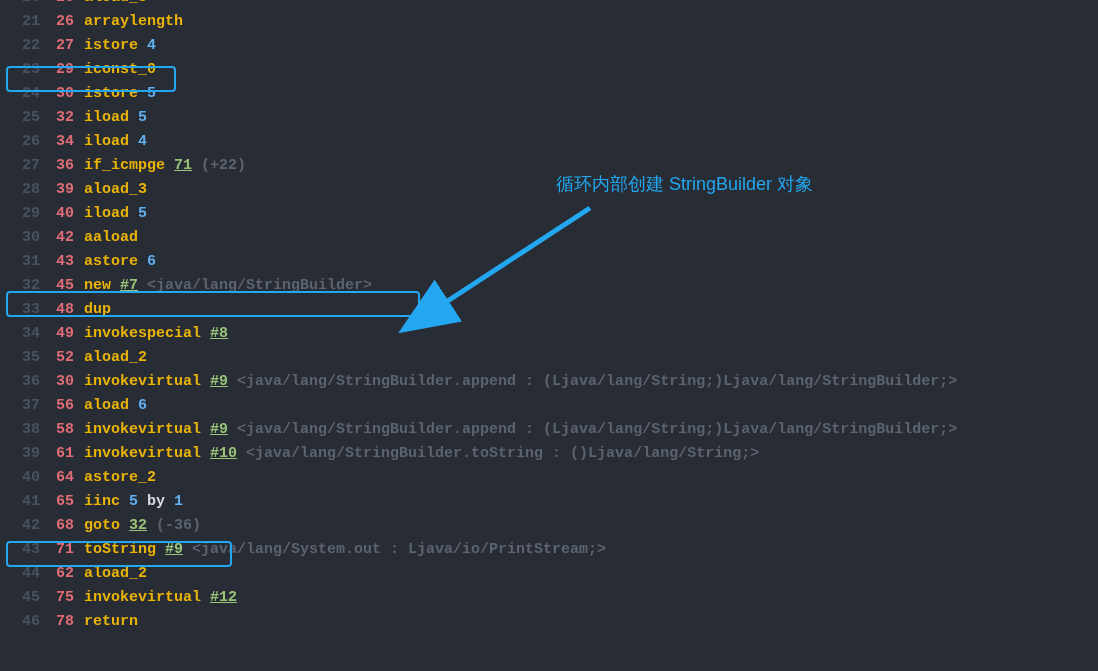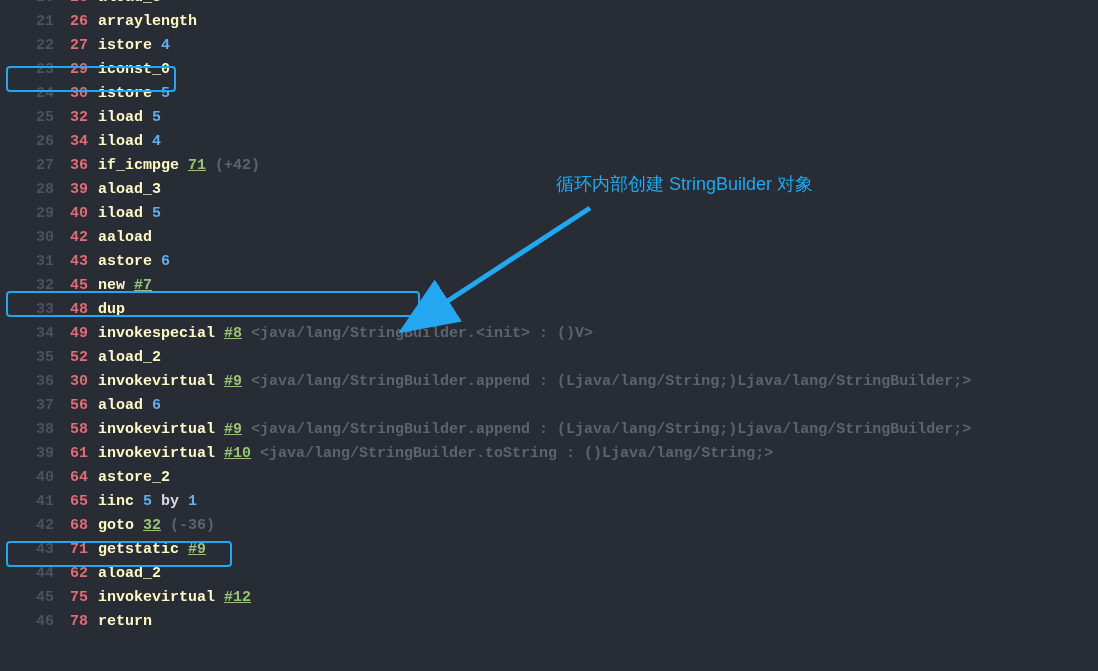--- a/index.html
+++ b/index.html
@@ -15,37 +15,37 @@
     position: relative;
     line-height: 1.6;
   }
   .code-area {
     padding-top: 0;
   }
   .line {
     display: flex;
     align-items: baseline;
     white-space: pre;
-    padding-left: 18px;
+    padding-left: 4px;
     position: relative;
   }
   .lineno {
     width: 36px;
     text-align: right;
     color: #495162;
     user-select: none;
   }
   .offset {
     width: 28px;
     text-align: right;
     margin-left: 6px;
     color: #e06c75;
   }
   .gap { width: 10px; }
-  .instr { color: #fef9c3; }
+  .instr { color: #eab308; }
   .num-blue { color: #61afef; }
   .ref-green { color: #98c379; text-decoration: underline; }
   .delta { color: #5c6370; }
   .comment { color: #5c6370; }
   .kw-by { color: #d7dae0; }
 
   .hl-box {
     position: absolute;
     border: 2px solid #22a7f0;
     border-radius: 4px;
@@ -69,37 +69,37 @@
 <body>
 
 <div class="code-area" id="code-area" style="margin-top: -14px;">
     <div class="line"><span class="lineno">20</span><span class="offset">25</span><span class="gap"> </span><span class="instr">aload_3</span></div>
     <div class="line"><span class="lineno">21</span><span class="offset">26</span><span class="gap"> </span><span class="instr">arraylength</span></div>
     <div class="line"><span class="lineno">22</span><span class="offset">27</span><span class="gap"> </span><span class="instr">istore </span><span class="num-blue">4</span></div>
     <div class="line"><span class="lineno">23</span><span class="offset">29</span><span class="gap"> </span><span class="instr">iconst_0</span></div>
     <div class="line"><span class="lineno">24</span><span class="offset">30</span><span class="gap"> </span><span class="instr">istore </span><span class="num-blue">5</span></div>
     <div class="line"><span class="lineno">25</span><span class="offset">32</span><span class="gap"> </span><span class="instr">iload </span><span class="num-blue">5</span></div>
     <div class="line"><span class="lineno">26</span><span class="offset">34</span><span class="gap"> </span><span class="instr">iload </span><span class="num-blue">4</span></div>
-    <div class="line"><span class="lineno">27</span><span class="offset">36</span><span class="gap"> </span><span class="instr">if_icmpge </span><span class="ref-green">71</span><span class="instr"> </span><span class="delta">(+42)</span></div>
+    <div class="line"><span class="lineno">27</span><span class="offset">36</span><span class="gap"> </span><span class="instr">if_icmpge </span><span class="ref-green">71</span><span class="instr"> </span><span class="delta">(+22)</span></div>
     <div class="line"><span class="lineno">28</span><span class="offset">39</span><span class="gap"> </span><span class="instr">aload_3</span></div>
     <div class="line"><span class="lineno">29</span><span class="offset">40</span><span class="gap"> </span><span class="instr">iload </span><span class="num-blue">5</span></div>
     <div class="line"><span class="lineno">30</span><span class="offset">42</span><span class="gap"> </span><span class="instr">aaload</span></div>
     <div class="line"><span class="lineno">31</span><span class="offset">43</span><span class="gap"> </span><span class="instr">astore </span><span class="num-blue">6</span></div>
-    <div class="line"><span class="lineno">32</span><span class="offset">45</span><span class="gap"> </span><span class="instr">new </span><span class="ref-green">#7</span><span class="instr"> </span></div>
+    <div class="line"><span class="lineno">32</span><span class="offset">45</span><span class="gap"> </span><span class="instr">new </span><span class="ref-green">#7</span><span class="instr"> </span><span class="comment">&lt;java/lang/StringBuilder&gt;</span></div>
     <div class="line"><span class="lineno">33</span><span class="offset">48</span><span class="gap"> </span><span class="instr">dup</span></div>
-    <div class="line"><span class="lineno">34</span><span class="offset">49</span><span class="gap"> </span><span class="instr">invokespecial </span><span class="ref-green">#8</span><span class="instr"> </span><span class="comment">&lt;java/lang/StringBuilder.&lt;init&gt; : ()V&gt;</span></div>
+    <div class="line"><span class="lineno">34</span><span class="offset">49</span><span class="gap"> </span><span class="instr">invokespecial </span><span class="ref-green">#8</span><span class="instr"> </span></div>
     <div class="line"><span class="lineno">35</span><span class="offset">52</span><span class="gap"> </span><span class="instr">aload_2</span></div>
     <div class="line"><span class="lineno">36</span><span class="offset">30</span><span class="gap"> </span><span class="instr">invokevirtual </span><span class="ref-green">#9</span><span class="instr"> </span><span class="comment">&lt;java/lang/StringBuilder.append : (Ljava/lang/String;)Ljava/lang/StringBuilder;&gt;</span></div>
     <div class="line"><span class="lineno">37</span><span class="offset">56</span><span class="gap"> </span><span class="instr">aload </span><span class="num-blue">6</span></div>
     <div class="line"><span class="lineno">38</span><span class="offset">58</span><span class="gap"> </span><span class="instr">invokevirtual </span><span class="ref-green">#9</span><span class="instr"> </span><span class="comment">&lt;java/lang/StringBuilder.append : (Ljava/lang/String;)Ljava/lang/StringBuilder;&gt;</span></div>
     <div class="line"><span class="lineno">39</span><span class="offset">61</span><span class="gap"> </span><span class="instr">invokevirtual </span><span class="ref-green">#10</span><span class="instr"> </span><span class="comment">&lt;java/lang/StringBuilder.toString : ()Ljava/lang/String;&gt;</span></div>
     <div class="line"><span class="lineno">40</span><span class="offset">64</span><span class="gap"> </span><span class="instr">astore_2</span></div>
     <div class="line"><span class="lineno">41</span><span class="offset">65</span><span class="gap"> </span><span class="instr">iinc </span><span class="num-blue">5</span><span class="kw-by"> by </span><span class="num-blue">1</span></div>
     <div class="line"><span class="lineno">42</span><span class="offset">68</span><span class="gap"> </span><span class="instr">goto </span><span class="ref-green">32</span><span class="instr"> </span><span class="delta">(-36)</span></div>
-    <div class="line"><span class="lineno">43</span><span class="offset">71</span><span class="gap"> </span><span class="instr">getstatic </span><span class="ref-green">#9</span><span class="instr"> </span></div>
+    <div class="line"><span class="lineno">43</span><span class="offset">71</span><span class="gap"> </span><span class="instr">toString </span><span class="ref-green">#9</span><span class="instr"> </span><span class="comment">&lt;java/lang/System.out : Ljava/io/PrintStream;&gt;</span></div>
     <div class="line"><span class="lineno">44</span><span class="offset">62</span><span class="gap"> </span><span class="instr">aload_2</span></div>
     <div class="line"><span class="lineno">45</span><span class="offset">75</span><span class="gap"> </span><span class="instr">invokevirtual </span><span class="ref-green">#12</span><span class="instr"> </span></div>
     <div class="line"><span class="lineno">46</span><span class="offset">78</span><span class="gap"> </span><span class="instr">return</span></div>
   </div>
 
 <div class="hl-box" style="left:6px; top:66px; width:170px; height:26px;"></div>
 <div class="hl-box" style="left:6px; top:291px; width:414px; height:26px;"></div>
 <div class="hl-box" style="left:6px; top:541px; width:226px; height:26px;"></div>
 
 <div class="annot" style="left:556px; top:170px;">循环内部创建 StringBuilder 对象</div>

